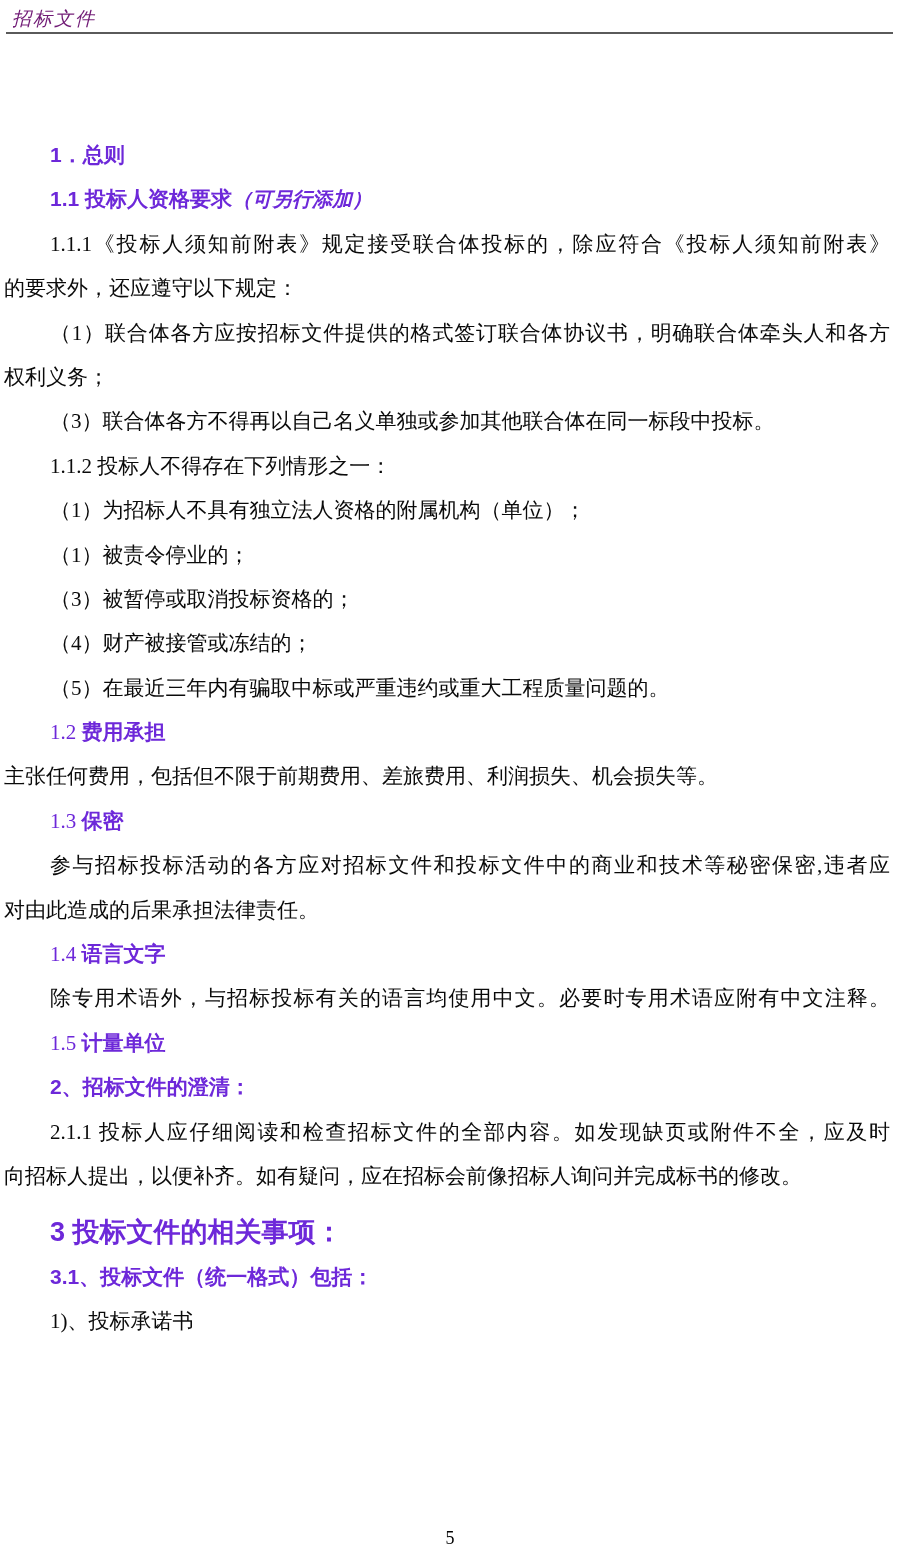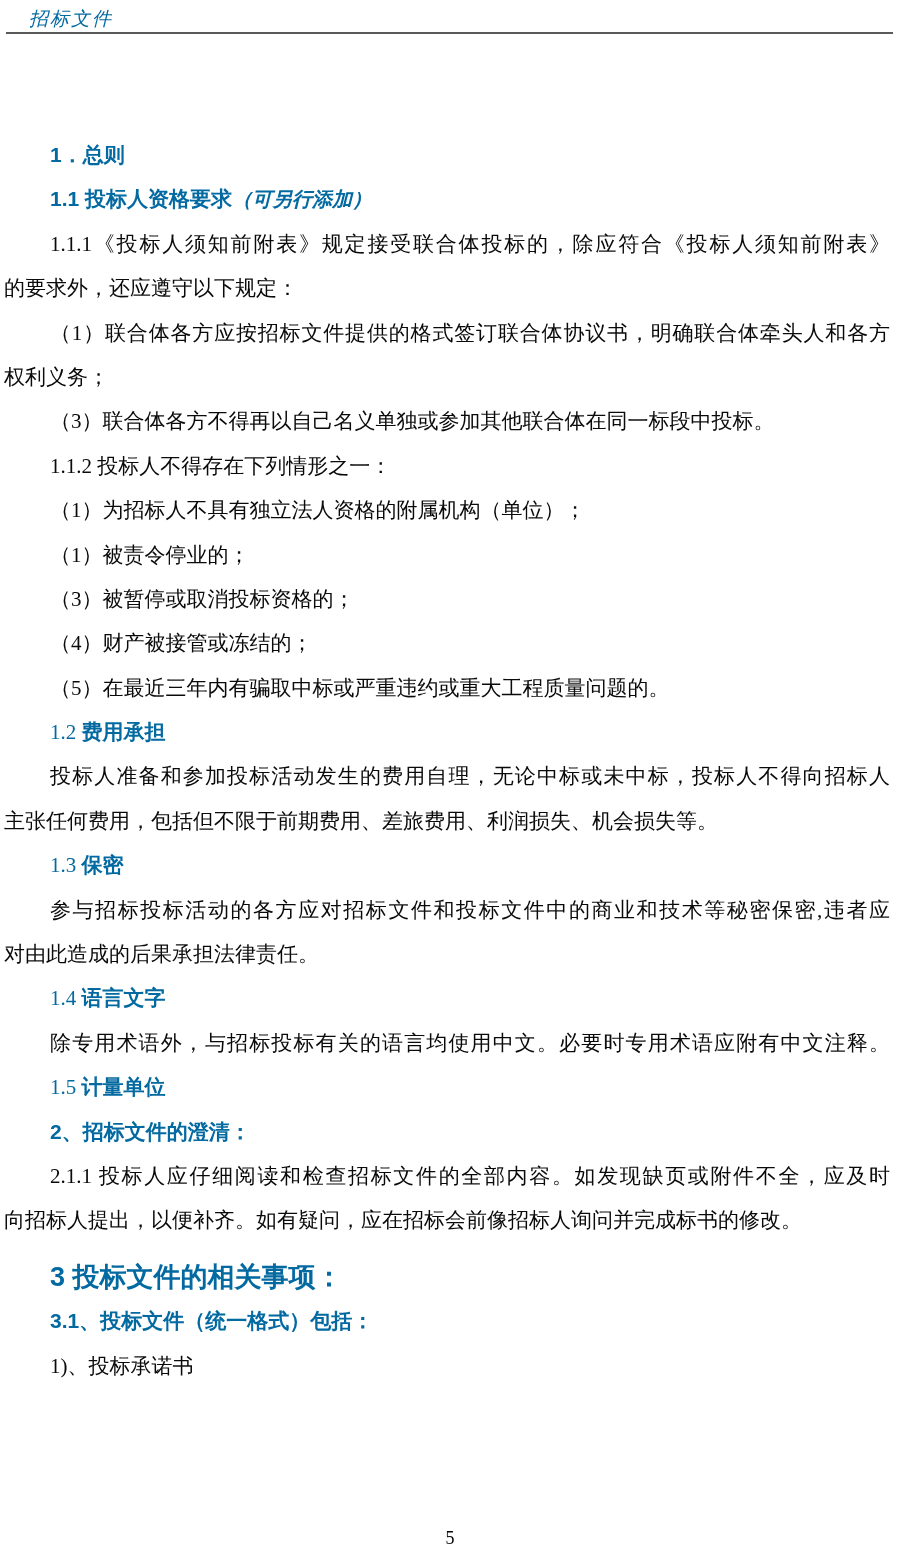--- a/index.html
+++ b/index.html
@@ -10,25 +10,25 @@
     font-family: "Liberation Serif", serif;
     color: #0a0a0a;
     overflow: hidden;
   }
   .page-header {
     position: absolute; top: 0; left: 6px; right: 7px;
     height: 32px;
     border-bottom: 2px solid #5a5a5a;
   }
   .header-title {
-    position: absolute; left: 23px; top: 6px;
+    position: absolute; left: 6px; top: 6px;
     font-family: "DejaVu Serif", serif;
     font-style: italic;
     font-size: 19px;
-    color: #0369a1;
+    color: #701a75;
     letter-spacing: 2px;
   }
   .doc-body {
     position: absolute; top: 133px; left: 4px; right: 10px;
   }
   .line {
     margin: 0;
     font-size: 21px;
     line-height: 44.4px;
     height: 44.4px;
@@ -38,21 +38,21 @@
   .fill {
     white-space: normal;
     overflow: hidden;
     text-align: justify;
     text-align-last: justify;
     text-justify: inter-character;
   }
   .h {
     font-family: "Liberation Sans", sans-serif;
     font-weight: bold;
-    color: #0369a1;
+    color: #6d28d9;
   }
   .hnum {
     font-family: "Liberation Serif", serif;
     font-weight: normal;
   }
   .em-note {
     font-family: "DejaVu Serif", serif;
     font-style: italic;
     font-size: 20px;
     text-align: center;
@@ -81,21 +81,20 @@
   <p class="line ind fill">（1）联合体各方应按招标文件提供的格式签订联合体协议书，明确联合体牵头人和各方</p>
   <p class="line">权利义务；</p>
   <p class="line ind">（3）联合体各方不得再以自己名义单独或参加其他联合体在同一标段中投标。</p>
   <p class="line ind">1.1.2 投标人不得存在下列情形之一：</p>
   <p class="line ind">（1）为招标人不具有独立法人资格的附属机构（单位）；</p>
   <p class="line ind">（1）被责令停业的；</p>
   <p class="line ind">（3）被暂停或取消投标资格的；</p>
   <p class="line ind">（4）财产被接管或冻结的；</p>
   <p class="line ind">（5）在最近三年内有骗取中标或严重违约或重大工程质量问题的。</p>
   <p class="line h ind"><span class="hnum">1.2 </span><span>费用承担</span></p>
-  <p class="line ind fill">投标人准备和参加投标活动发生的费用自理，无论中标或未中标，投标人不得向招标人</p>
   <p class="line">主张任何费用，包括但不限于前期费用、差旅费用、利润损失、机会损失等。</p>
   <p class="line h ind"><span class="hnum">1.3 </span><span>保密</span></p>
   <p class="line ind fill">参与招标投标活动的各方应对招标文件和投标文件中的商业和技术等秘密保密,违者应</p>
   <p class="line">对由此造成的后果承担法律责任。</p>
   <p class="line h ind"><span class="hnum">1.4 </span><span>语言文字</span></p>
   <p class="line ind fill">除专用术语外，与招标投标有关的语言均使用中文。必要时专用术语应附有中文注释。</p>
   <p class="line h ind"><span class="hnum">1.5 </span><span>计量单位</span></p>
   <p class="line h ind">2、招标文件的澄清：</p>
   <p class="line ind fill">2.1.1 投标人应仔细阅读和检查招标文件的全部内容。如发现缺页或附件不全，应及时</p>
   <p class="line">向招标人提出，以便补齐。如有疑问，应在招标会前像招标人询问并完成标书的修改。</p>

